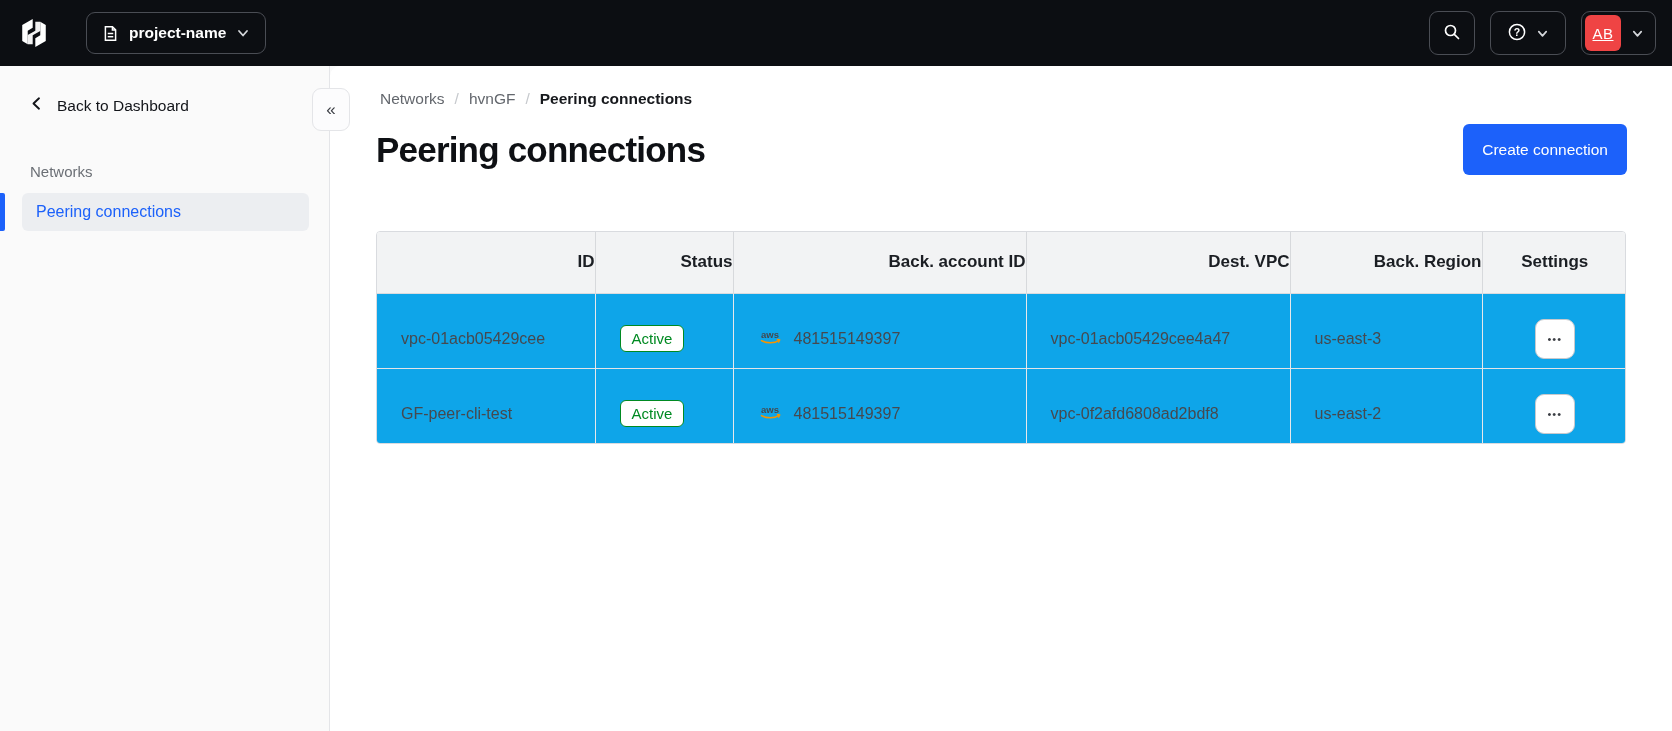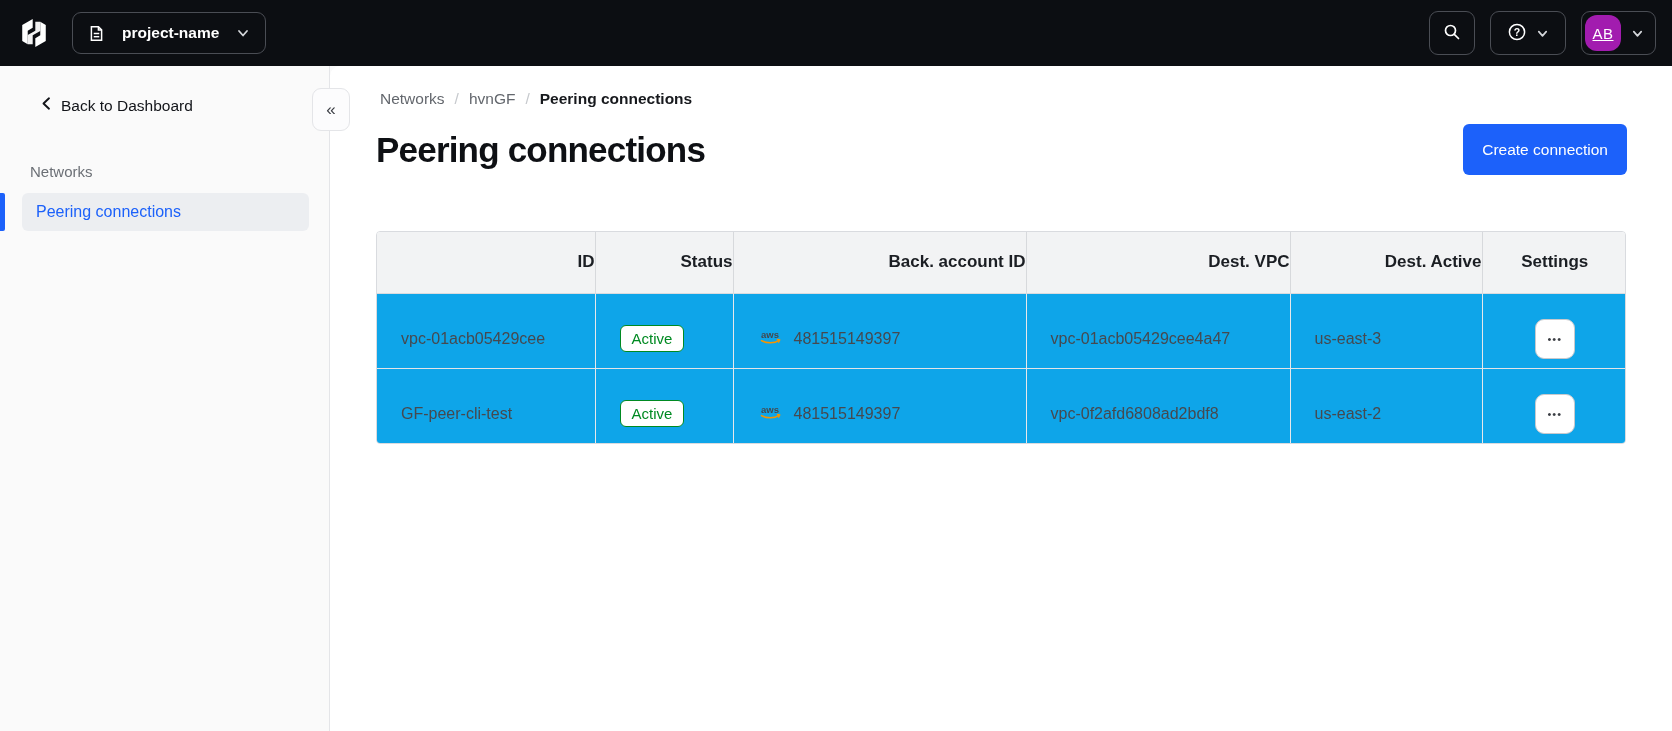--- a/index.html
+++ b/index.html
@@ -13,50 +13,51 @@
   
   .topbar {
     height: 66px;
     background: #0c0e12;
     display: flex;
     align-items: center;
     padding: 0 16px 0 18px;
   }
   .logo-wrap { display: flex; align-items: center; margin-right: 22px; }
   .proj-btn {
-    display: flex; align-items: center; gap: 17px;
+    display: flex; align-items: center; gap: 10px;
     border: 1px solid #4a4d54;
     border-radius: 9px;
     background: transparent;
     color: #ffffff;
     height: 42px;
     padding: 0 15px;
     font-size: 15.5px;
     font-weight: 600;
     font-family: inherit;
     cursor: pointer;
+    margin-left: 14px;
   }
   .topbar-right { margin-left: auto; display: flex; align-items: center; gap: 15px; }
   .tb-btn {
     display: flex; align-items: center; justify-content: center;
     border: 1px solid #4a4d54;
     border-radius: 9px;
     background: transparent;
     height: 44px;
     cursor: pointer;
     color: #e7e8ea;
     font-family: inherit;
   }
   .tb-search { width: 46px; }
   .tb-help { width: 76px; gap: 9px; }
   .tb-account { padding: 3px; gap: 2px; }
   .avatar {
     width: 36px; height: 36px;
-    background: #a21caf;
-    border-radius: 12px;
+    background: #ef4444;
+    border-radius: 6px;
     color: #ffffff;
     font-size: 15px;
     font-weight: 400;
     display: flex; align-items: center; justify-content: center;
     letter-spacing: 0.5px;
     text-decoration: underline;
   }
   .chev { display: inline-flex; }
 
   
@@ -65,22 +66,22 @@
   
   .sidebar {
     width: 330px;
     min-width: 330px;
     background: #fafafa;
     border-right: 1px solid #e4e5e8;
     position: relative;
     padding-top: 24px;
   }
   .back-link {
-    display: flex; align-items: center; gap: 8px;
-    padding: 6px 40px;
+    display: flex; align-items: center; gap: 14px;
+    padding: 6px 30px;
     font-size: 15.5px;
     font-weight: 500;
     color: #121419;
     cursor: pointer;
   }
   .side-section-label {
     margin: 42px 30px 13px 30px;
     font-size: 15px;
     font-weight: 500;
     color: #6b6f75;
@@ -327,21 +328,21 @@
           <col style="width:264px">
             <col style="width:192px">
             <col style="width:145px">
         </colgroup>
         <thead>
           <tr>
             <th>ID</th>
             <th>Status</th>
             <th>Back. account ID</th>
             <th>Dest. VPC</th>
-            <th>Dest. Active</th>
+            <th>Back. Region</th>
             <th class="col-settings">Settings</th>
           </tr>
         </thead>
         <tbody>
           <tr>
             <td>vpc-01acb05429cee</td>
             <td>
               <span class="status-badge">Active</span>
             </td>
             <td>

